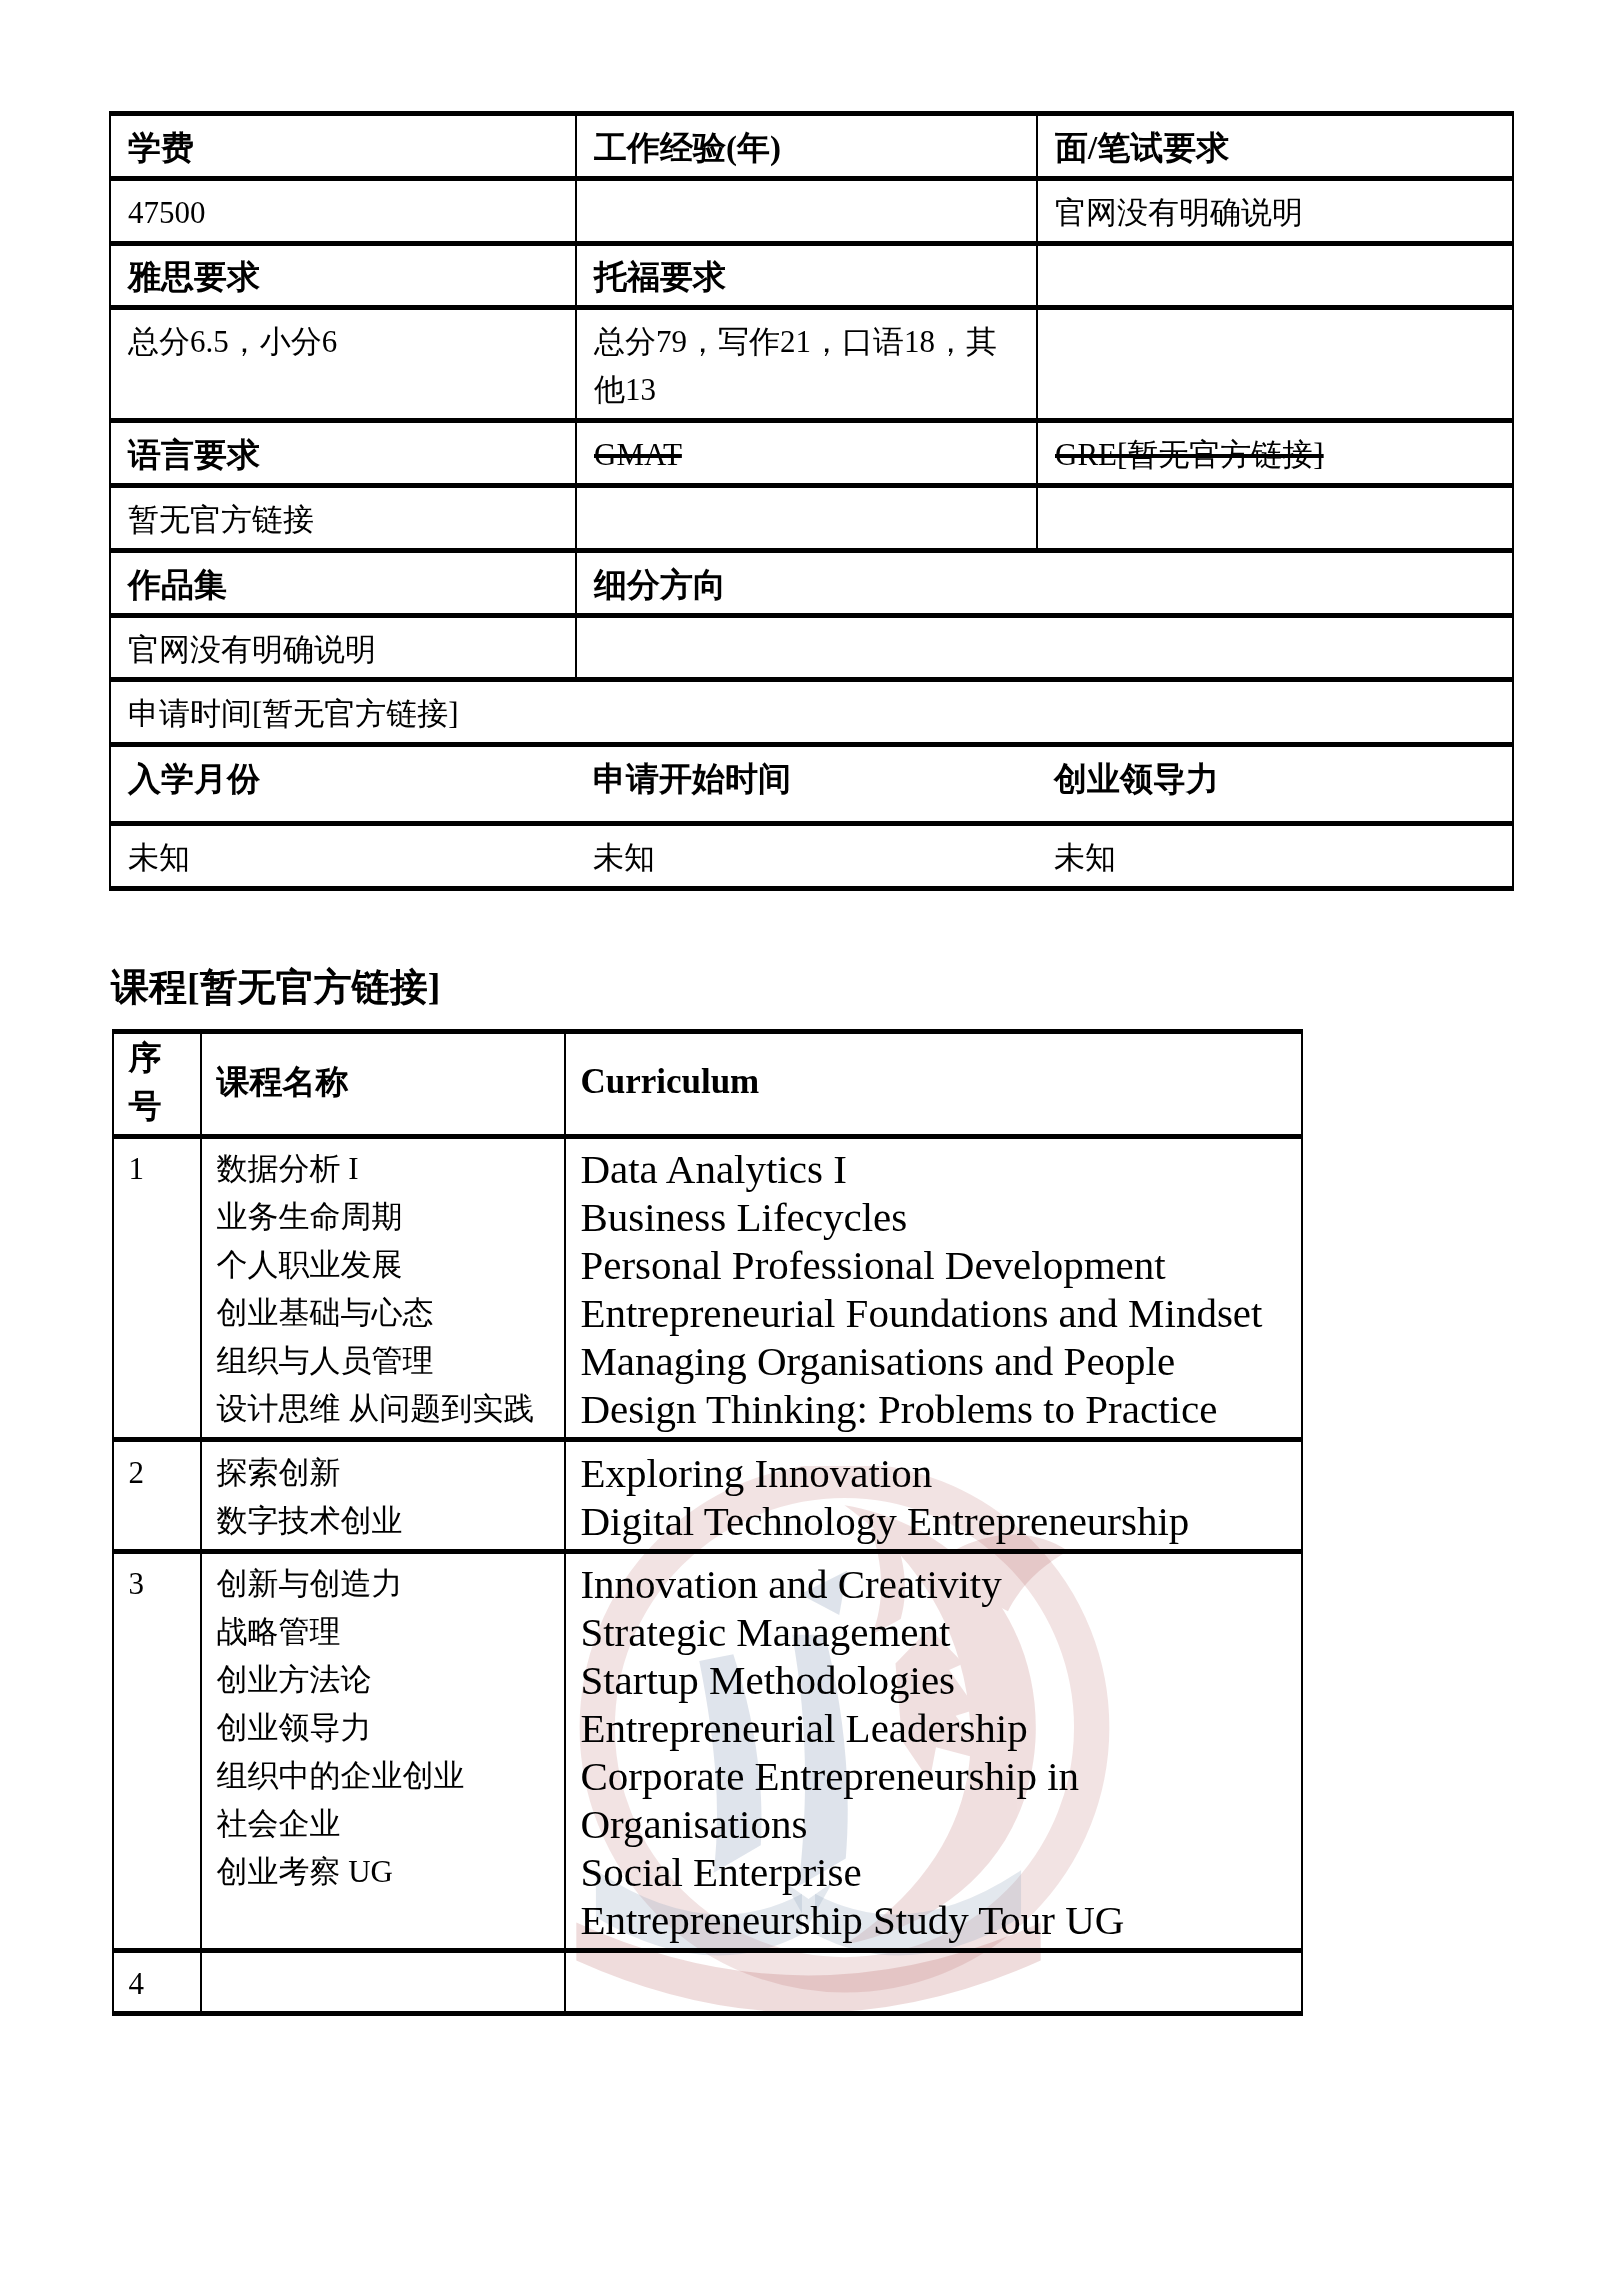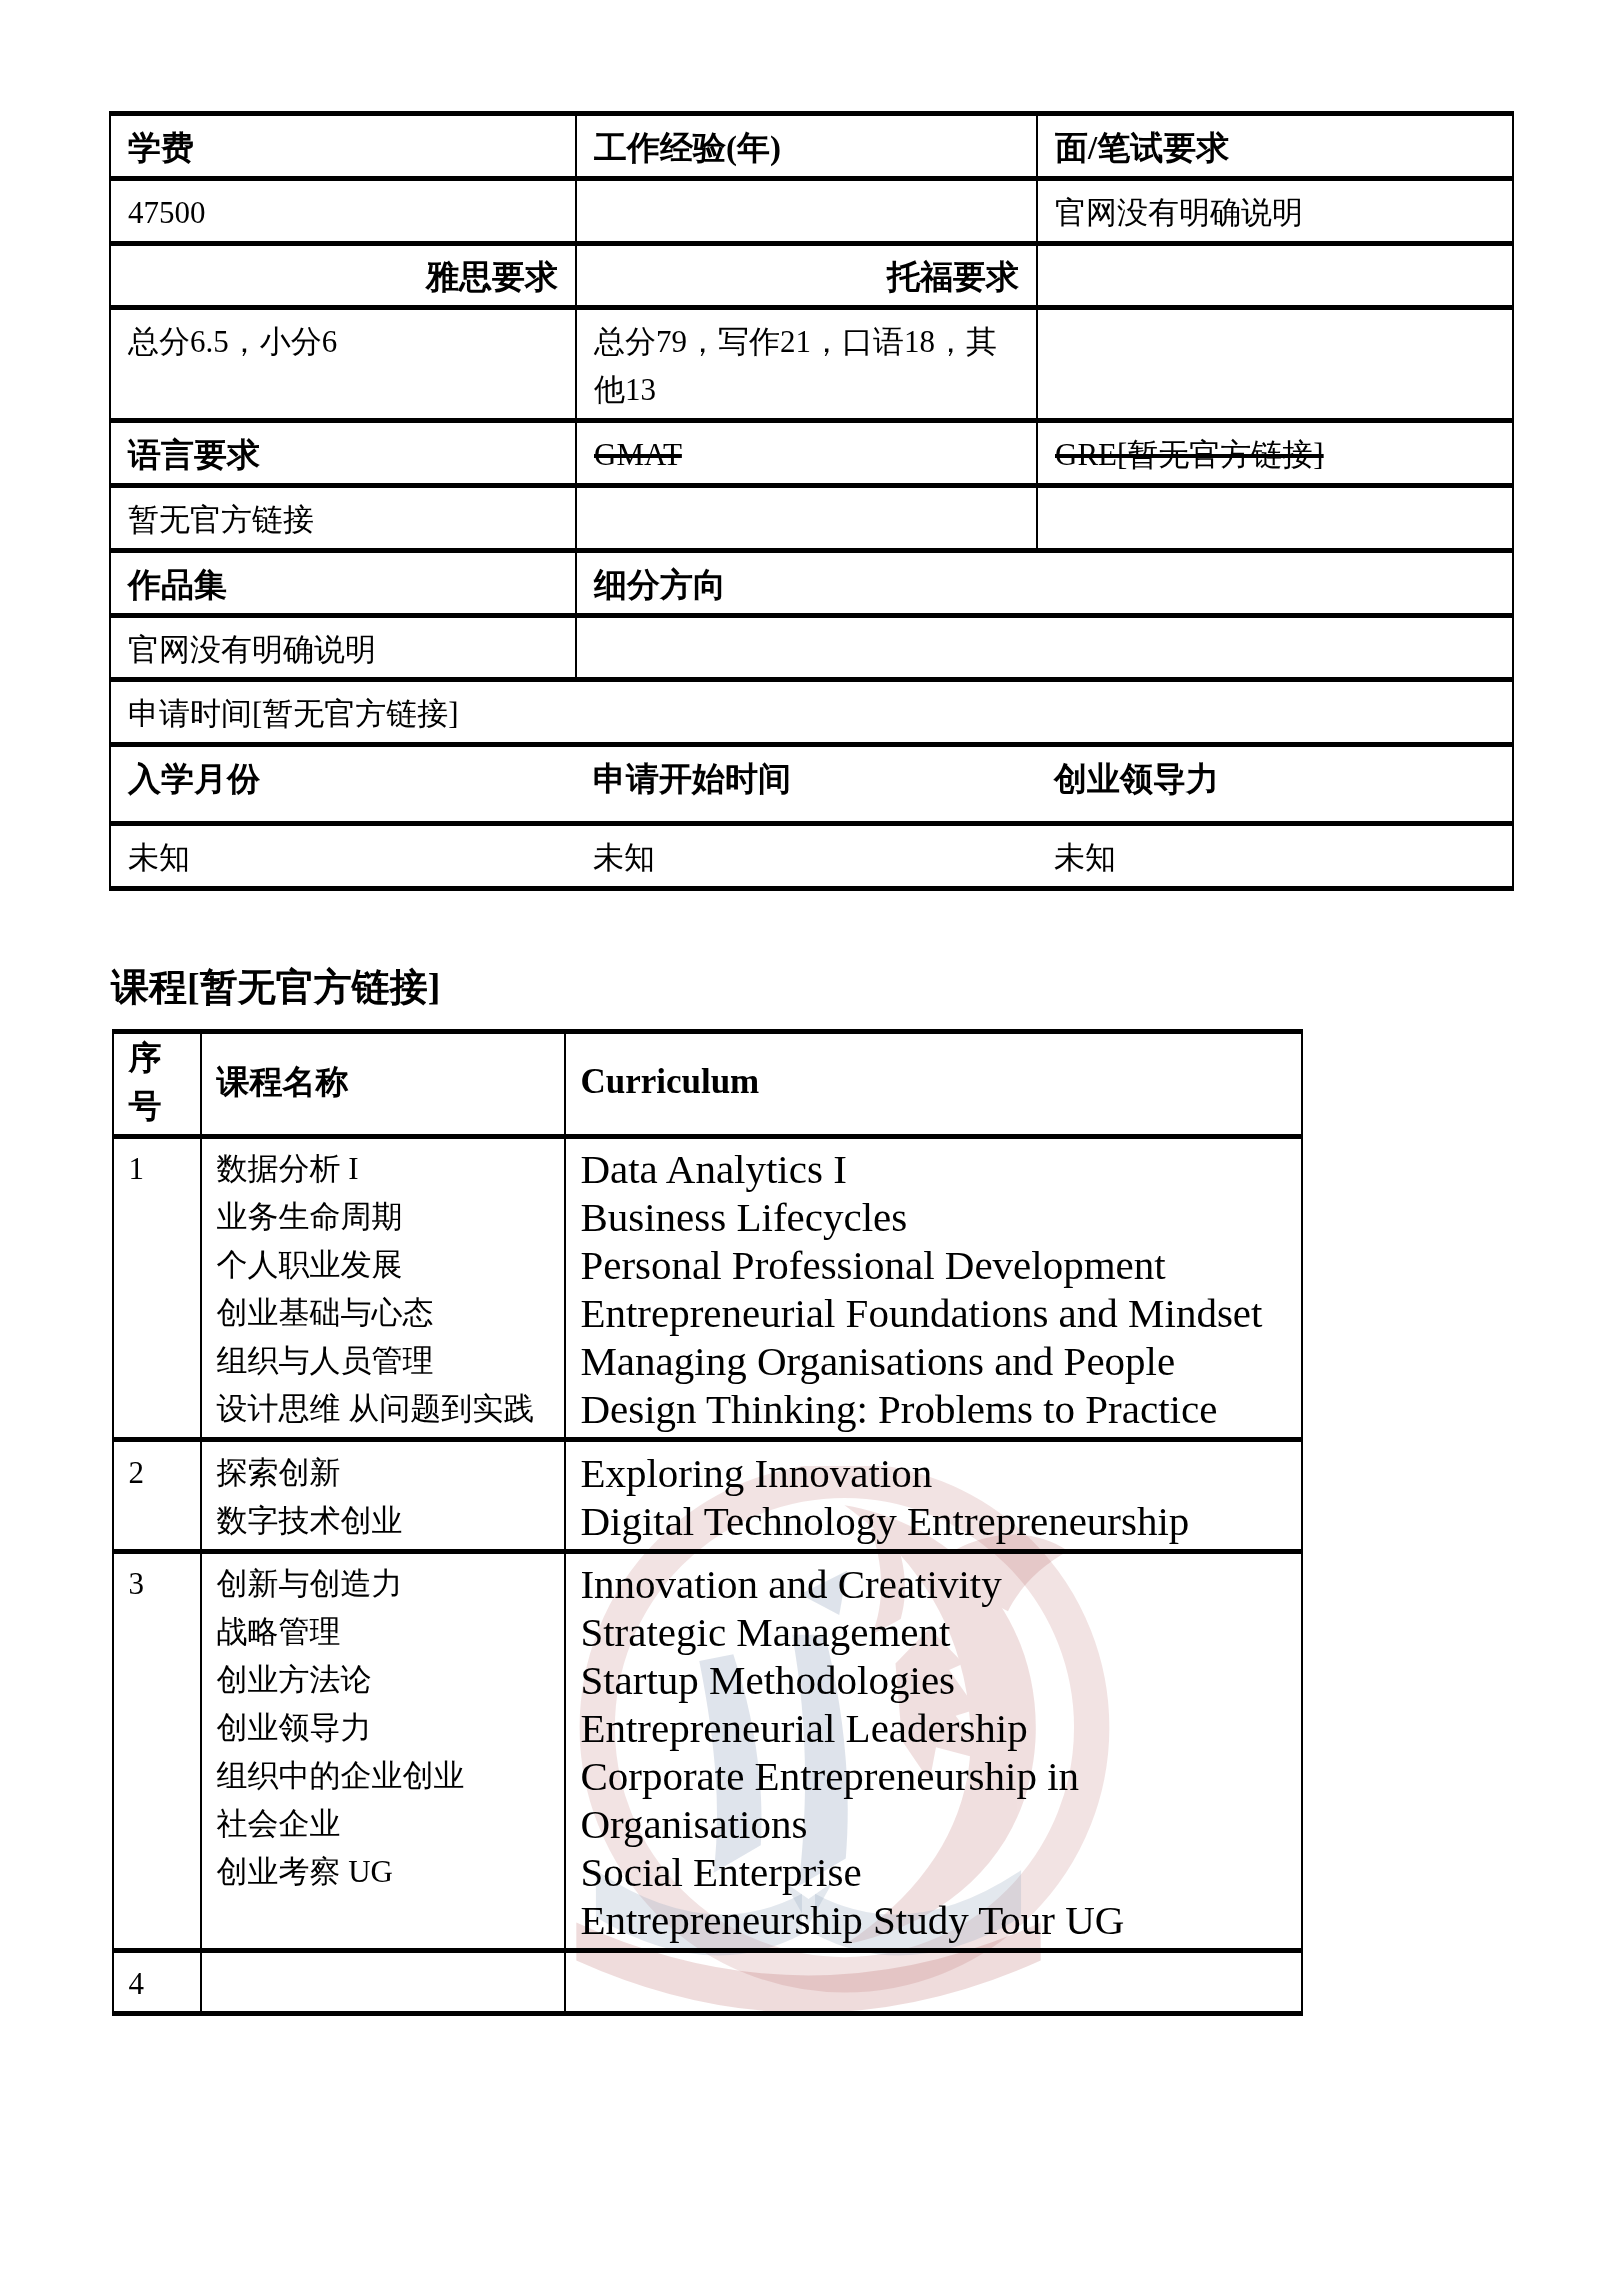--- a/index.html
+++ b/index.html
@@ -53,21 +53,21 @@
   #info-table tr.nv > td{
     border-left-width:0;
     border-right-width:0;
     margin-left:46px;
   }
   .strike{
     text-decoration:line-through;
     text-decoration-thickness:3.9px;
   }
   
-  tr.t1r1{height:63px;} tr.t1r2{height:60px;padding-left:44px;} tr.t1r3{height:64px;text-align:right;}
+  tr.t1r1{height:63px;} tr.t1r2{height:60px;padding-left:44px;} tr.t1r3{height:64px;}
   tr.t1r4{height:107px;} tr.t1r5{height:63px;} tr.t1r6{height:62px;}
   tr.t1r7{height:65px;} tr.t1r8{height:62px;} tr.t1r9{height:57px;}
   tr.t1r10{height:79px;} tr.t1r11{height:65px;}
 
   
   .section-heading{
     position:absolute;
     left:111px;
     top:961px;
     z-index:1;

